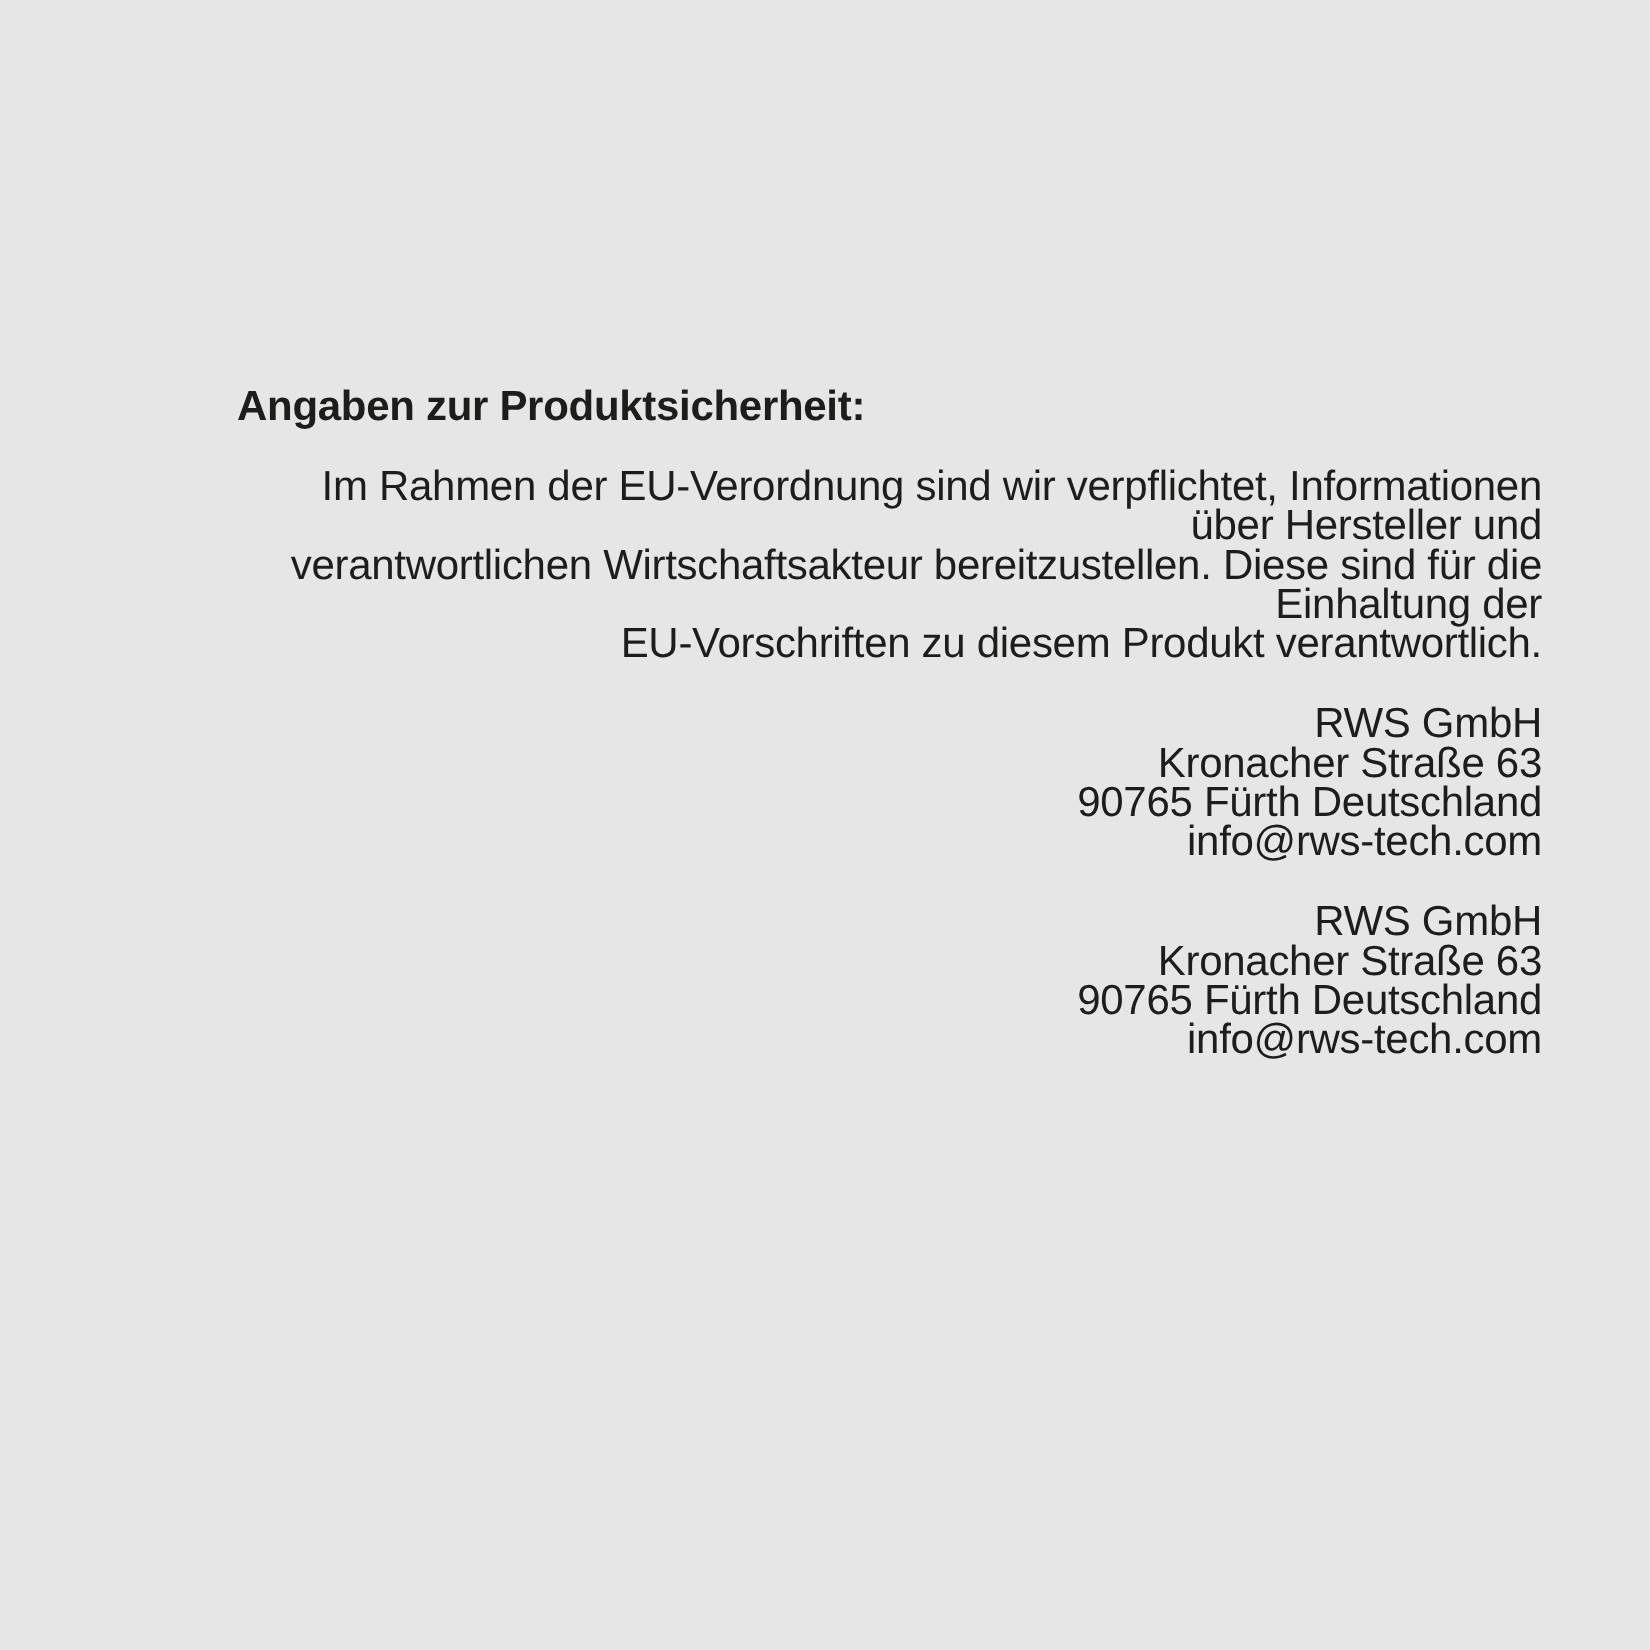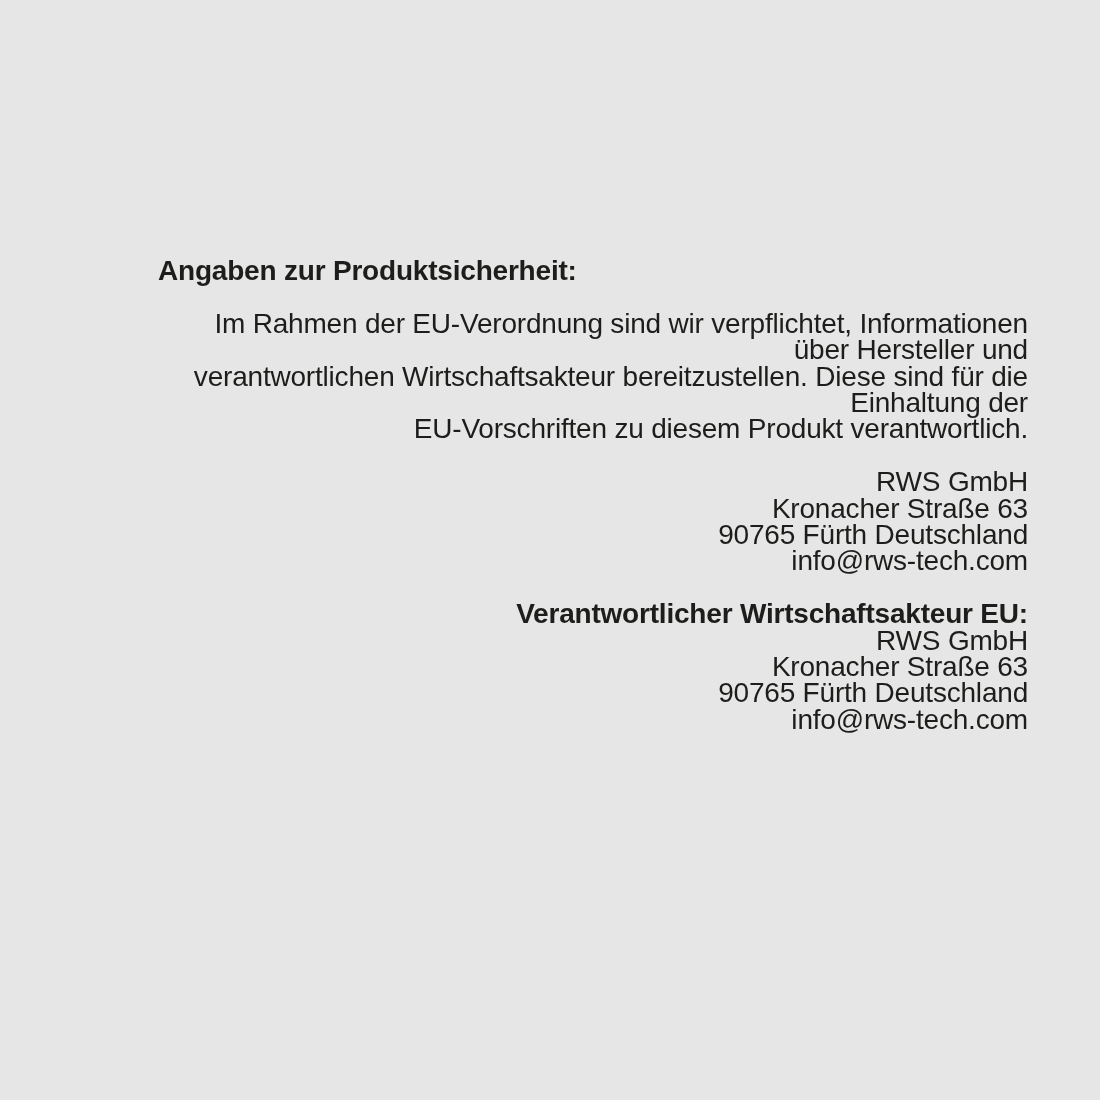--- a/index.html
+++ b/index.html
@@ -51,21 +51,20 @@
     </p>
 
     <p>
       <span class="line">RWS GmbH</span>
       <span class="line">Kronacher Straße 63</span>
       <span class="line">90765 Fürth Deutschland</span>
       <span class="line">info@rws-tech.com</span>
     </p>
 
     <p>
-      <span class="line heading">Verantwortlicher Wirtschaftsakteur EU:</span>
       <span class="line">RWS GmbH</span>
       <span class="line">Kronacher Straße 63</span>
       <span class="line">90765 Fürth Deutschland</span>
       <span class="line">info@rws-tech.com</span>
     </p>
 
   </div>
 </div>
 
 </body></html>

